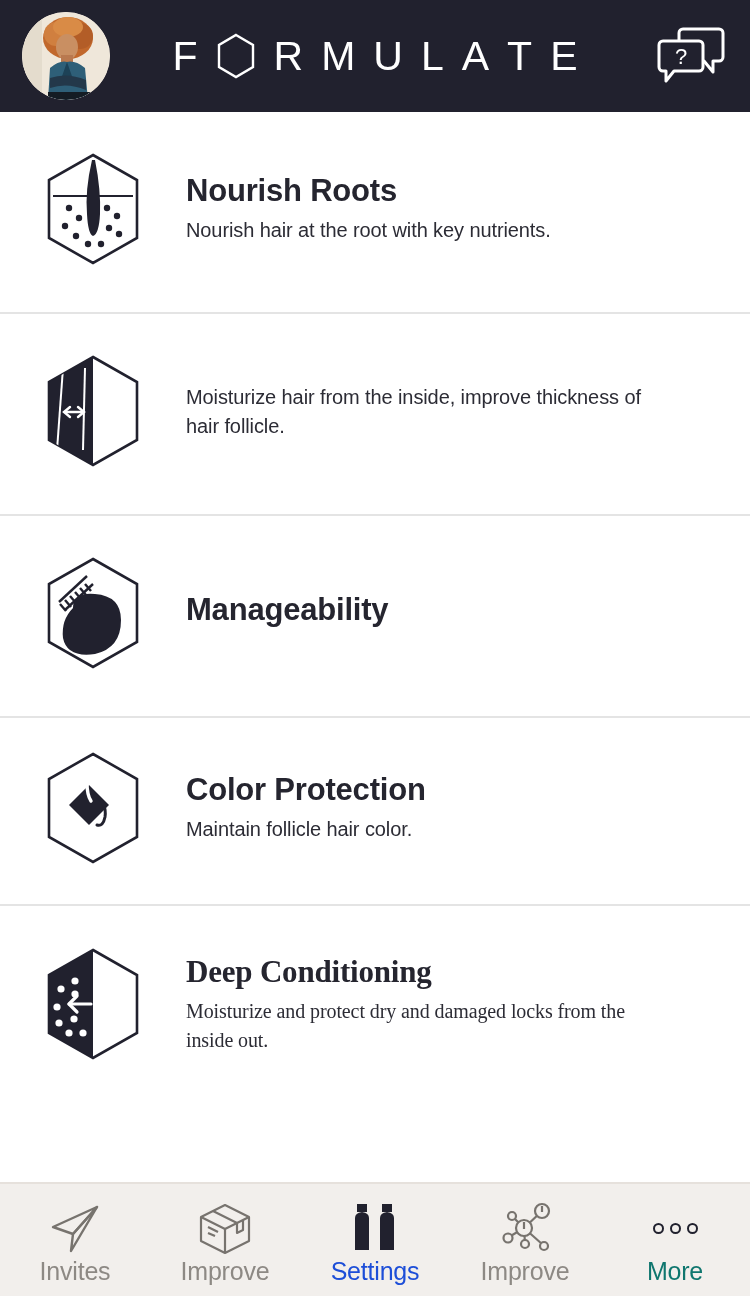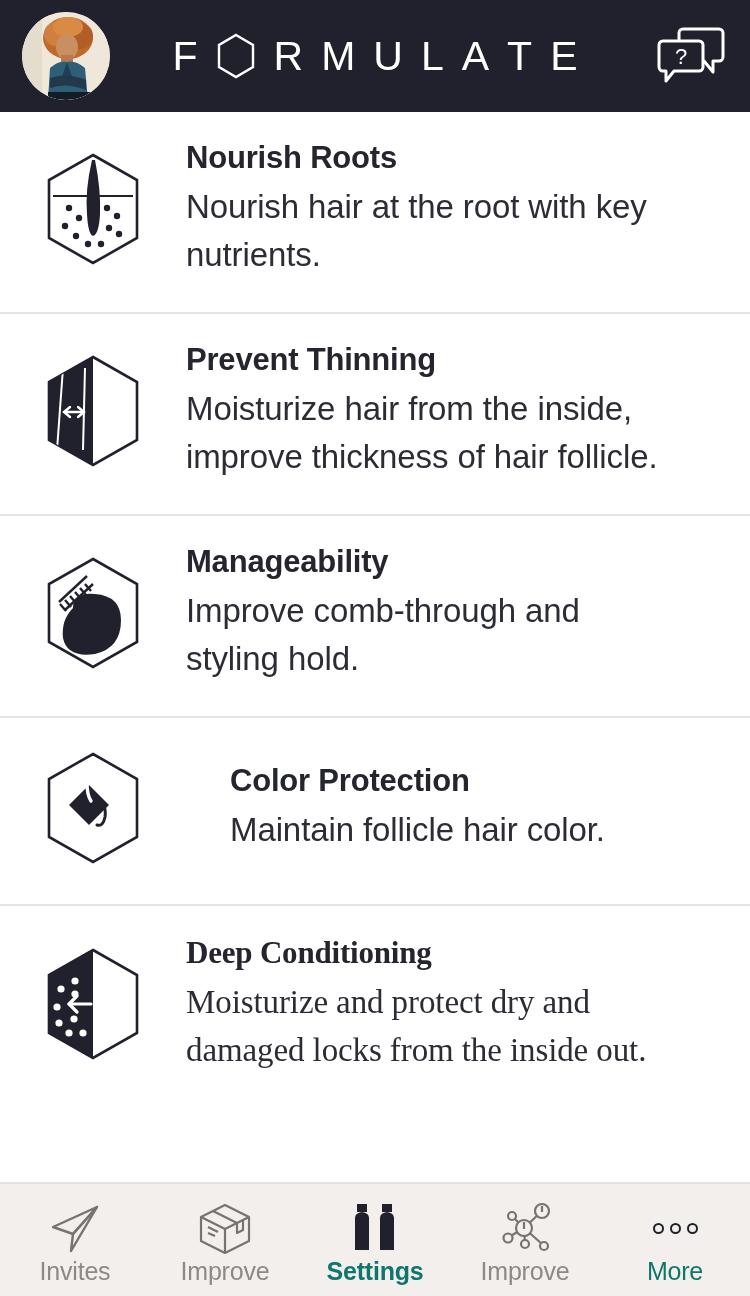--- a/index.html
+++ b/index.html
@@ -95,21 +95,21 @@
     display: flex;
     align-items: flex-start;
     box-sizing: border-box;
     padding: 0 24px 0 0;
     border-bottom: 2px solid #e4e4e4;
     background: #ffffff;
     cursor: pointer;
   }
   .row:last-child { border-bottom: none; font-family: Liberation Serif, serif; }
   .row-h2 { height: 202px; }
-  .row-h1 { height: 188px; gap: 44px; }
+  .row-h1 { height: 188px; }
   .row-icon {
     flex: 0 0 186px;
     display: flex;
     align-items: center;
     justify-content: center;
     align-self: stretch;
     padding-bottom: 6px;
   }
   .row-text {
     flex: 1 1 auto;
@@ -120,21 +120,21 @@
   .row-title {
     color: #25252f;
     font-size: 31px;
     font-weight: bold;
     letter-spacing: -0.2px;
     line-height: 1.1;
     margin: 0 0 8px 0;
   }
   .row-desc {
     color: #2c2c35;
-    font-size: 33px;
+    font-size: 20px;
     font-weight: 400;
     line-height: 1.46;
     margin: 0;
     letter-spacing: -0.1px;
   }
 
   
   .tabbar {
     flex: 0 0 112px;
     height: 112px;
@@ -160,22 +160,22 @@
     justify-content: center;
   }
   .tab-label {
     font-size: 25px;
     line-height: 1;
     color: #8d8984;
     font-weight: 400;
     letter-spacing: -0.2px;
   }
   .tab.active .tab-label {
-    color: #0f766e;
-    font-weight: bold;
+    color: #1d4ed8;
+    font-weight: normal;
   }
   .tab.more .tab-label {
     color: #0f766e;
     font-weight: 400;
   }
   .dots {
     display: flex;
     gap: 6px;
     align-items: center;
   }
@@ -296,21 +296,20 @@
             <line x1="42" y1="14" x2="40" y2="96" stroke="#ffffff" stroke-width="2"></line>
           </g>
           <g stroke="#ffffff" stroke-width="2.4" fill="none" stroke-linecap="round">
             <line x1="22" y1="58" x2="40" y2="58"></line>
             <polyline points="27,53 21,58 27,63"></polyline>
             <polyline points="35,53 41,58 35,63"></polyline>
           </g>
         </svg>
       </div>
       <div class="row-text">
-        <div class="row-title">Prevent Thinning</div>
         <div class="row-desc">Moisturize hair from the inside, improve thickness of hair follicle.</div>
       </div>
     </div>
 
     <div class="row row-h2">
       <div class="row-icon">
         <svg width="100" height="114" viewBox="0 0 100 114">
           <defs>
               <clipPath id="hexclip3">
                 <polygon points="50,3 94,28 94,86 50,111 6,86 6,28"></polygon>
@@ -327,21 +326,20 @@
               <line x1="27" y1="40" x2="33" y2="47"></line>
               <line x1="32" y1="36" x2="38" y2="43"></line>
               <line x1="37" y1="32" x2="43" y2="39"></line>
               <line x1="42" y1="28" x2="48" y2="35"></line>
             </g>
           </g>
         </svg>
       </div>
       <div class="row-text">
         <div class="row-title">Manageability</div>
-        <div class="row-desc">Improve comb-through and styling hold.</div>
       </div>
     </div>
 
     <div class="row row-h1">
       <div class="row-icon">
         <svg width="100" height="114" viewBox="0 0 100 114">
           <polygon points="50,3 94,28 94,86 50,111 6,86 6,28" fill="none" stroke="#21212e" stroke-width="2.6"></polygon>
           <path d="M46 34 L66 54 L46 74 L26 54 Z" fill="#21212e"></path>
           <path d="M44 32 Q44 44 48 50" stroke="#ffffff" stroke-width="3.4" fill="none" stroke-linecap="round"></path>
           <path d="M52 44 Q64 52 62 66 Q60 76 54 74" stroke="#21212e" stroke-width="3" fill="none" stroke-linecap="round"></path>

